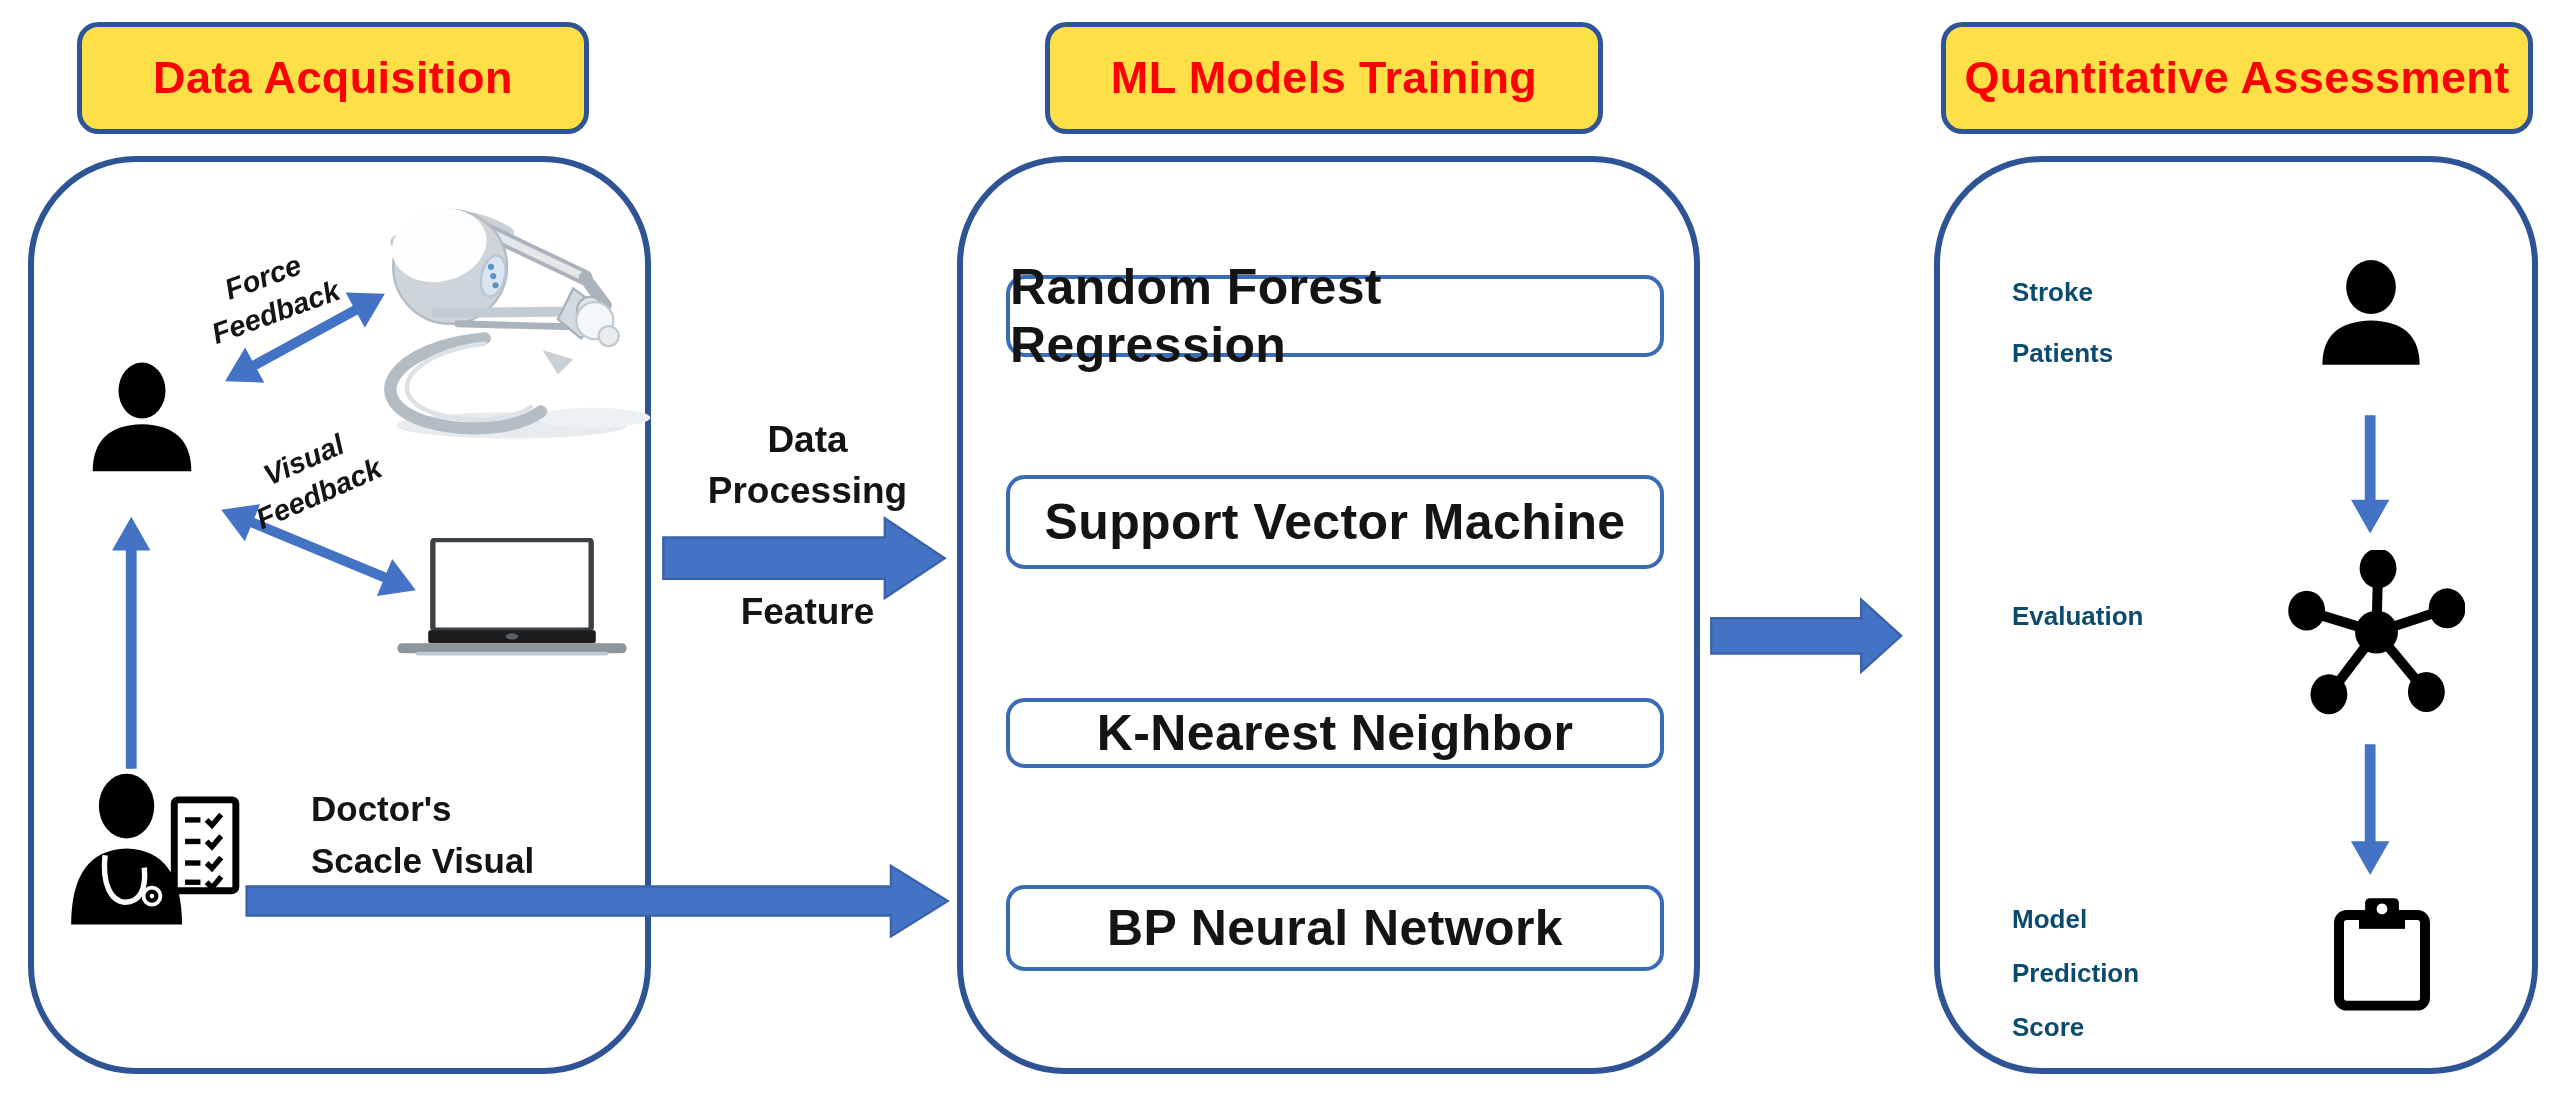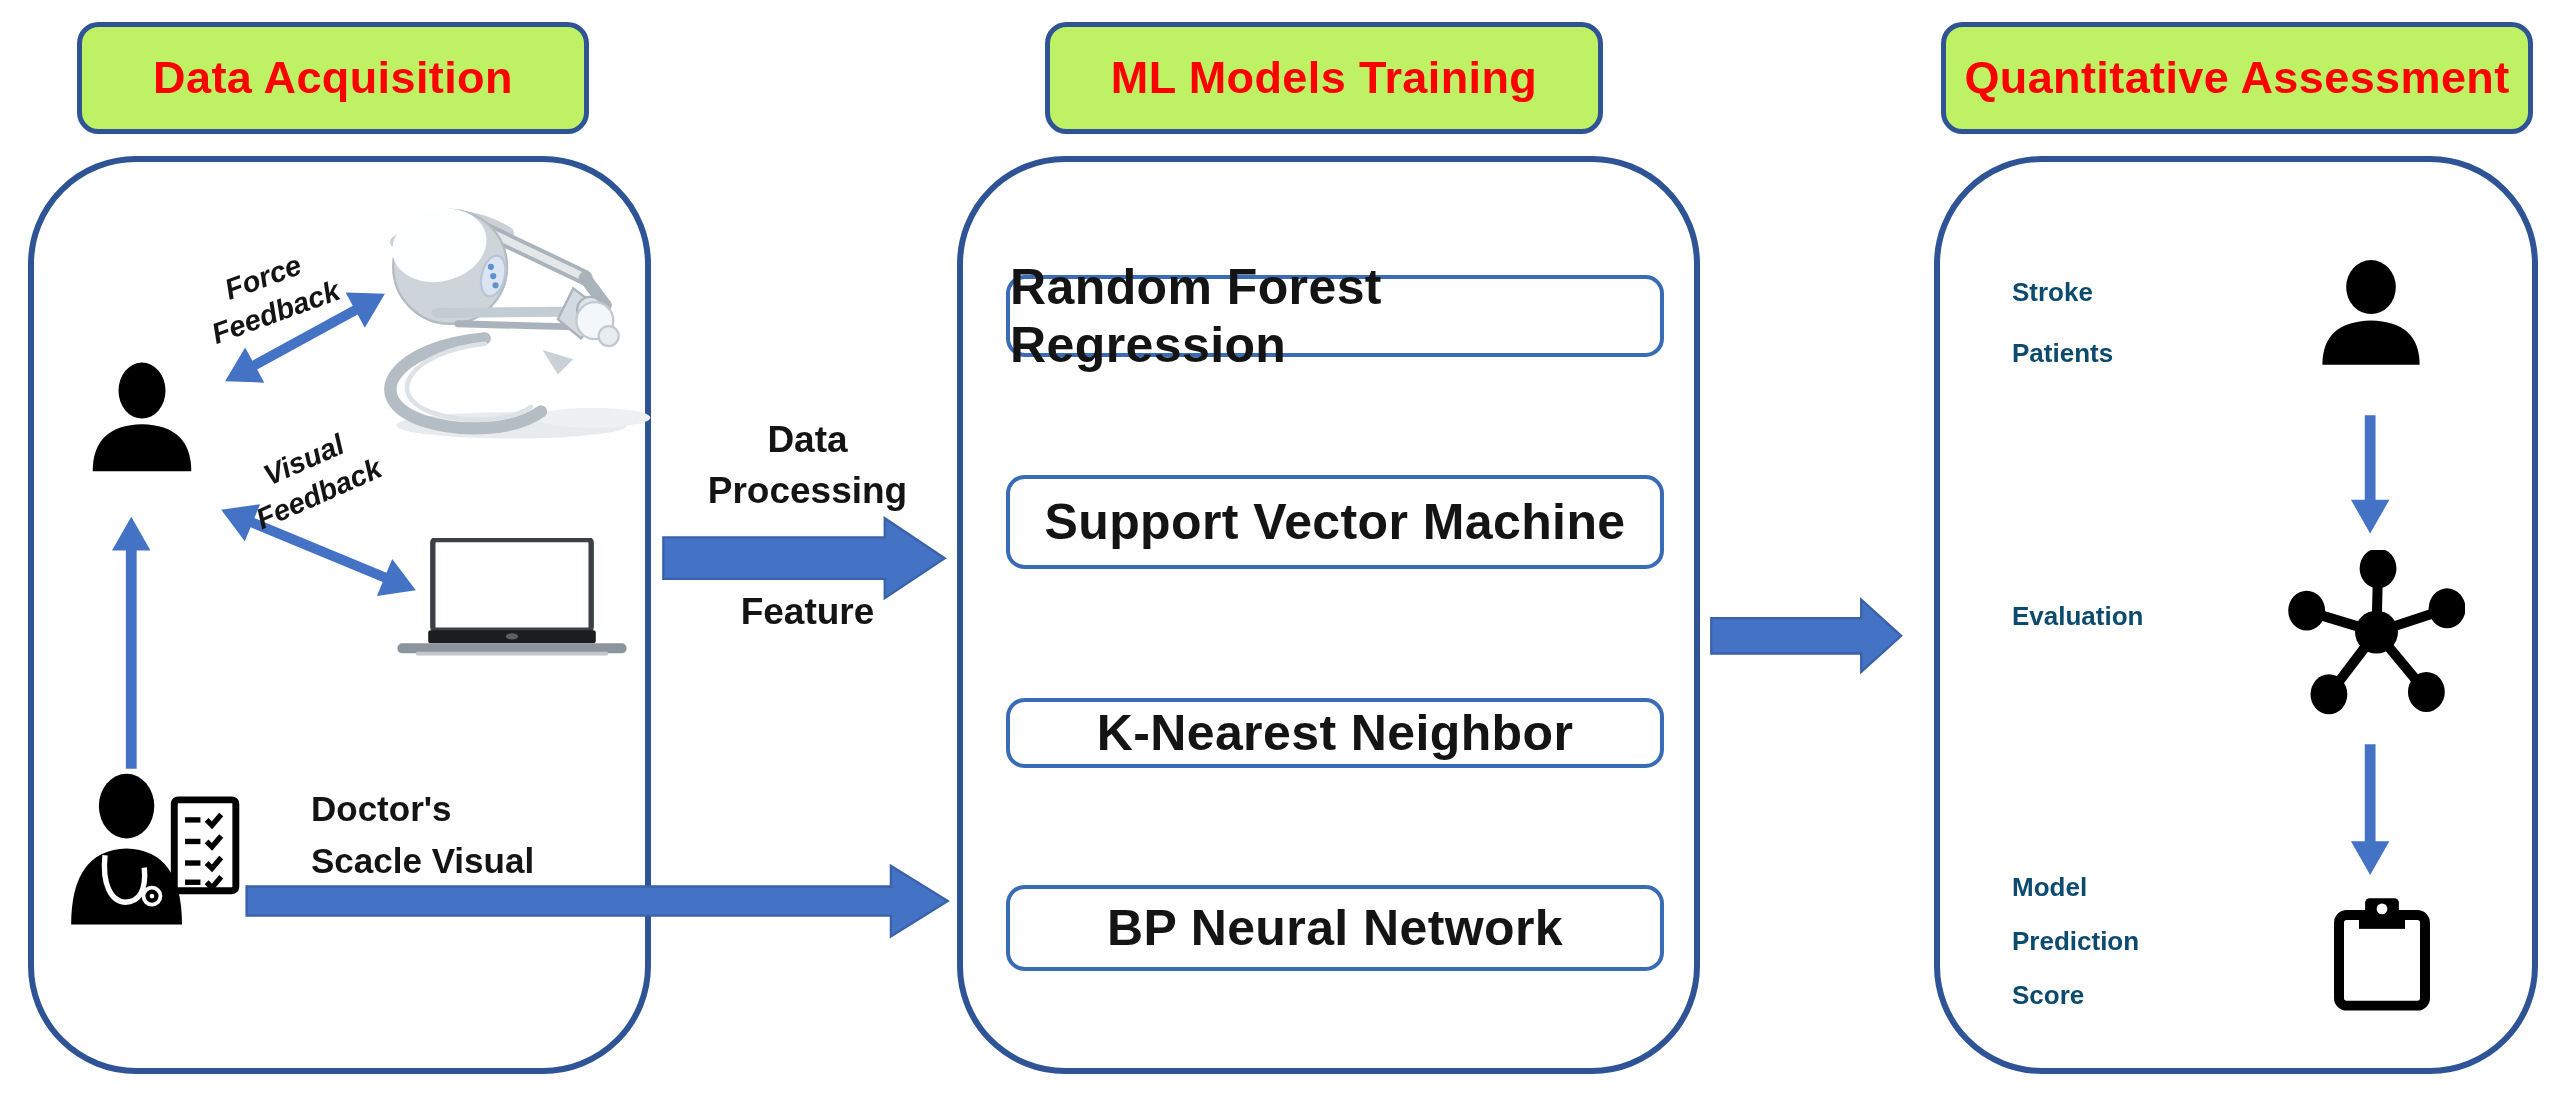--- a/index.html
+++ b/index.html
@@ -6,21 +6,21 @@
   body{
     width:2576px;height:1101px;position:relative;overflow:hidden;
     font-family:"Liberation Sans",sans-serif;color:#111;
   }
   .panel{
     position:absolute;box-sizing:border-box;
     border:6.2px solid #2F5496;border-radius:108px;background:transparent;
   }
   .hdr{
     position:absolute;box-sizing:border-box;
-    border:5.4px solid #2F5496;border-radius:21.5px;background:#bef264;
+    border:5.4px solid #2F5496;border-radius:21.5px;background:#fde047;
     display:flex;align-items:center;justify-content:center;
     font-size:45px;font-weight:700;color:#FF0000;letter-spacing:0.4px;
   }
   .model-box{
     position:absolute;box-sizing:border-box;left:1006px;width:658px;
     border:4.6px solid #3A6CB5;border-radius:18.5px;background:#fff;
     display:flex;align-items:center;justify-content:center;
     font-size:50px;font-weight:600;color:#141414;letter-spacing:0.4px;
   }
   .rot-label{
@@ -210,21 +210,21 @@
     </g>
     <circle cx="115" cy="107" r="28" fill="#000"></circle>
     <ellipse cx="117" cy="24" rx="24" ry="26" fill="#000"></ellipse>
     <ellipse cx="24" cy="79" rx="24" ry="26" fill="#000"></ellipse>
     <ellipse cx="207" cy="76" rx="24" ry="26" fill="#000"></ellipse>
     <ellipse cx="53" cy="188" rx="24" ry="26" fill="#000"></ellipse>
     <ellipse cx="180" cy="185" rx="24" ry="26" fill="#000"></ellipse>
   </svg>
 </div>
 
-<div class="right-label" style="top:860px;line-height:54px;">
+<div class="right-label" style="top:892px;line-height:54px;">
   <span class="lbl-line">Model</span>
   <span class="lbl-line">Prediction</span>
   <span class="lbl-line">Score</span>
 </div>
 <div class="icon-box" style="left:2328px;top:892px;width:108px;height:119px;">
   <svg width="108" height="119" viewBox="0 0 140 155">
     <rect x="14" y="30" width="112" height="118" rx="10" fill="#ffffff" stroke="#000" stroke-width="13"></rect>
     <rect x="40" y="32" width="60" height="16" fill="#000"></rect>
     <rect x="48" y="8" width="44" height="34" rx="6" fill="#000"></rect>
     <circle cx="70" cy="22" r="7" fill="#ffffff"></circle>

